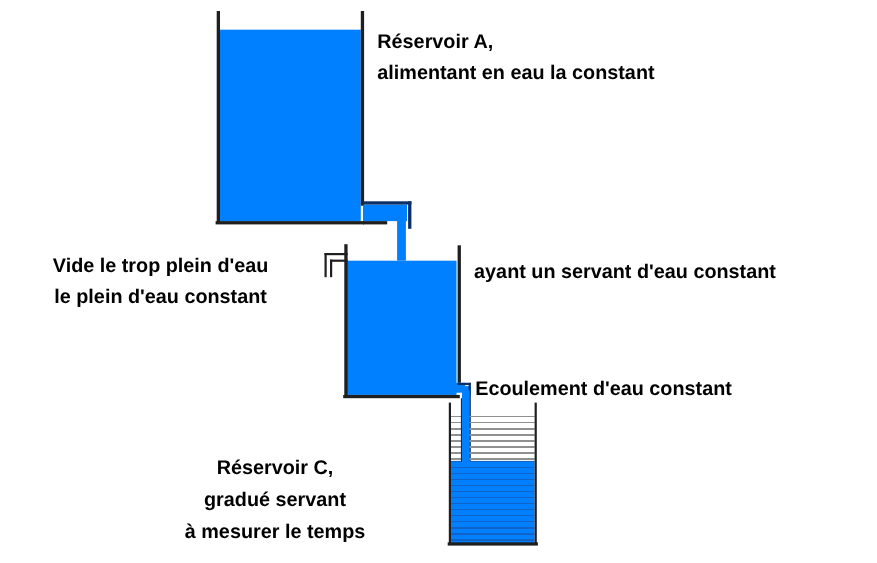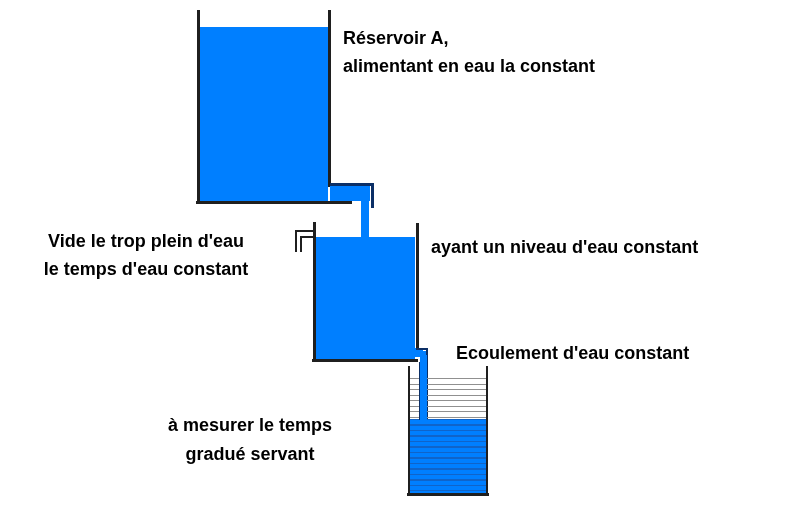--- a/index.html
+++ b/index.html
@@ -82,29 +82,30 @@
   <div class="wall" style="left:485.5px; top:366px; width:2.5px; height:128px;"></div>
   <div class="wall" style="left:407px; top:493px; width:82px; height:3px;"></div>
 
   <div class="label ra" style="left:343px; top:24px;">
     <span>Réservoir A,</span>
     <span>alimentant en eau la constant</span>
   </div>
 
   <div class="label rt" style="left:0px; top:227px; width:292px;">
     <span>Vide le trop plein d'eau</span>
-    <span>le temps d'eau constant</span>
+    <span>le plein d'eau constant</span>
   </div>
 
   <div class="label ra" style="left:431px; top:233px;">
-    <span>ayant un niveau d'eau constant</span>
+    <span>ayant un servant d'eau constant</span>
   </div>
 
-  <div class="label ra" style="left:456px; top:339px;">
+  <div class="label ra" style="left:432px; top:339px;">
     <span>Ecoulement d'eau constant</span>
   </div>
 
   <div class="label rt" style="left:100px; top:411px; width:300px; line-height:29px;">
+    <span>Réservoir C,</span>
+    <span>gradué servant</span>
     <span>à mesurer le temps</span>
-    <span>gradué servant</span>
   </div>
 
 </div>
 
 </body></html>

